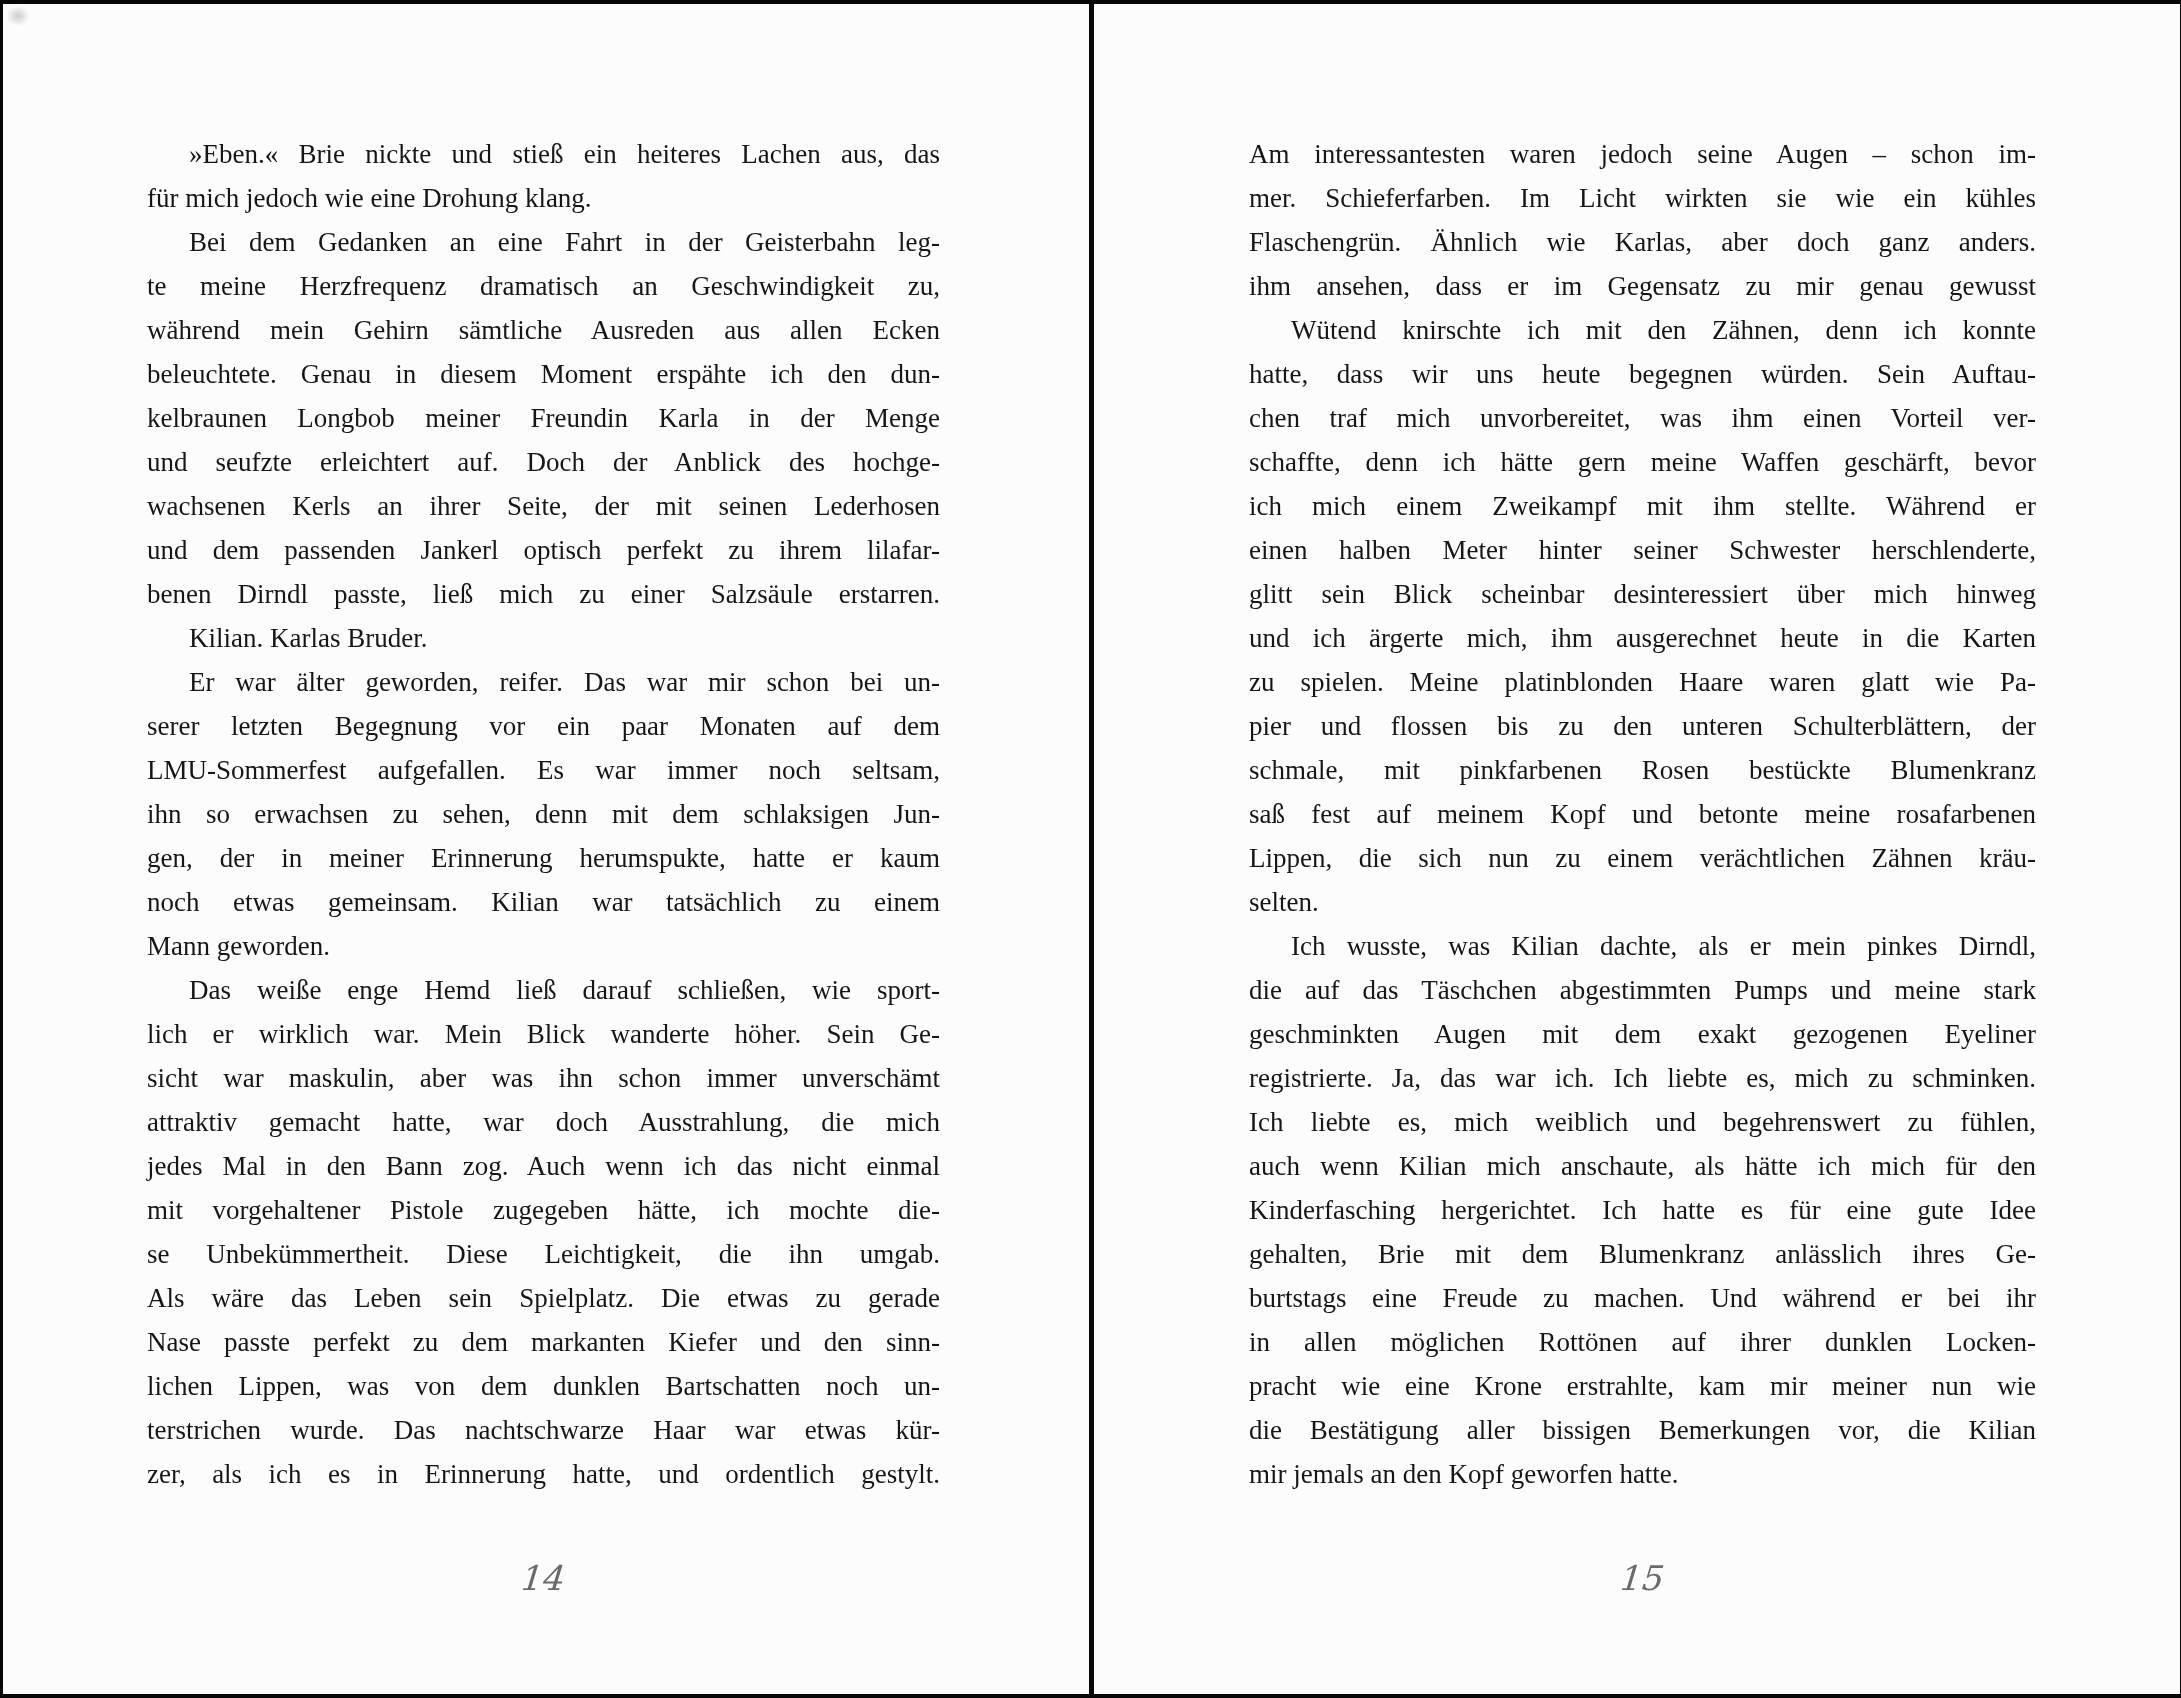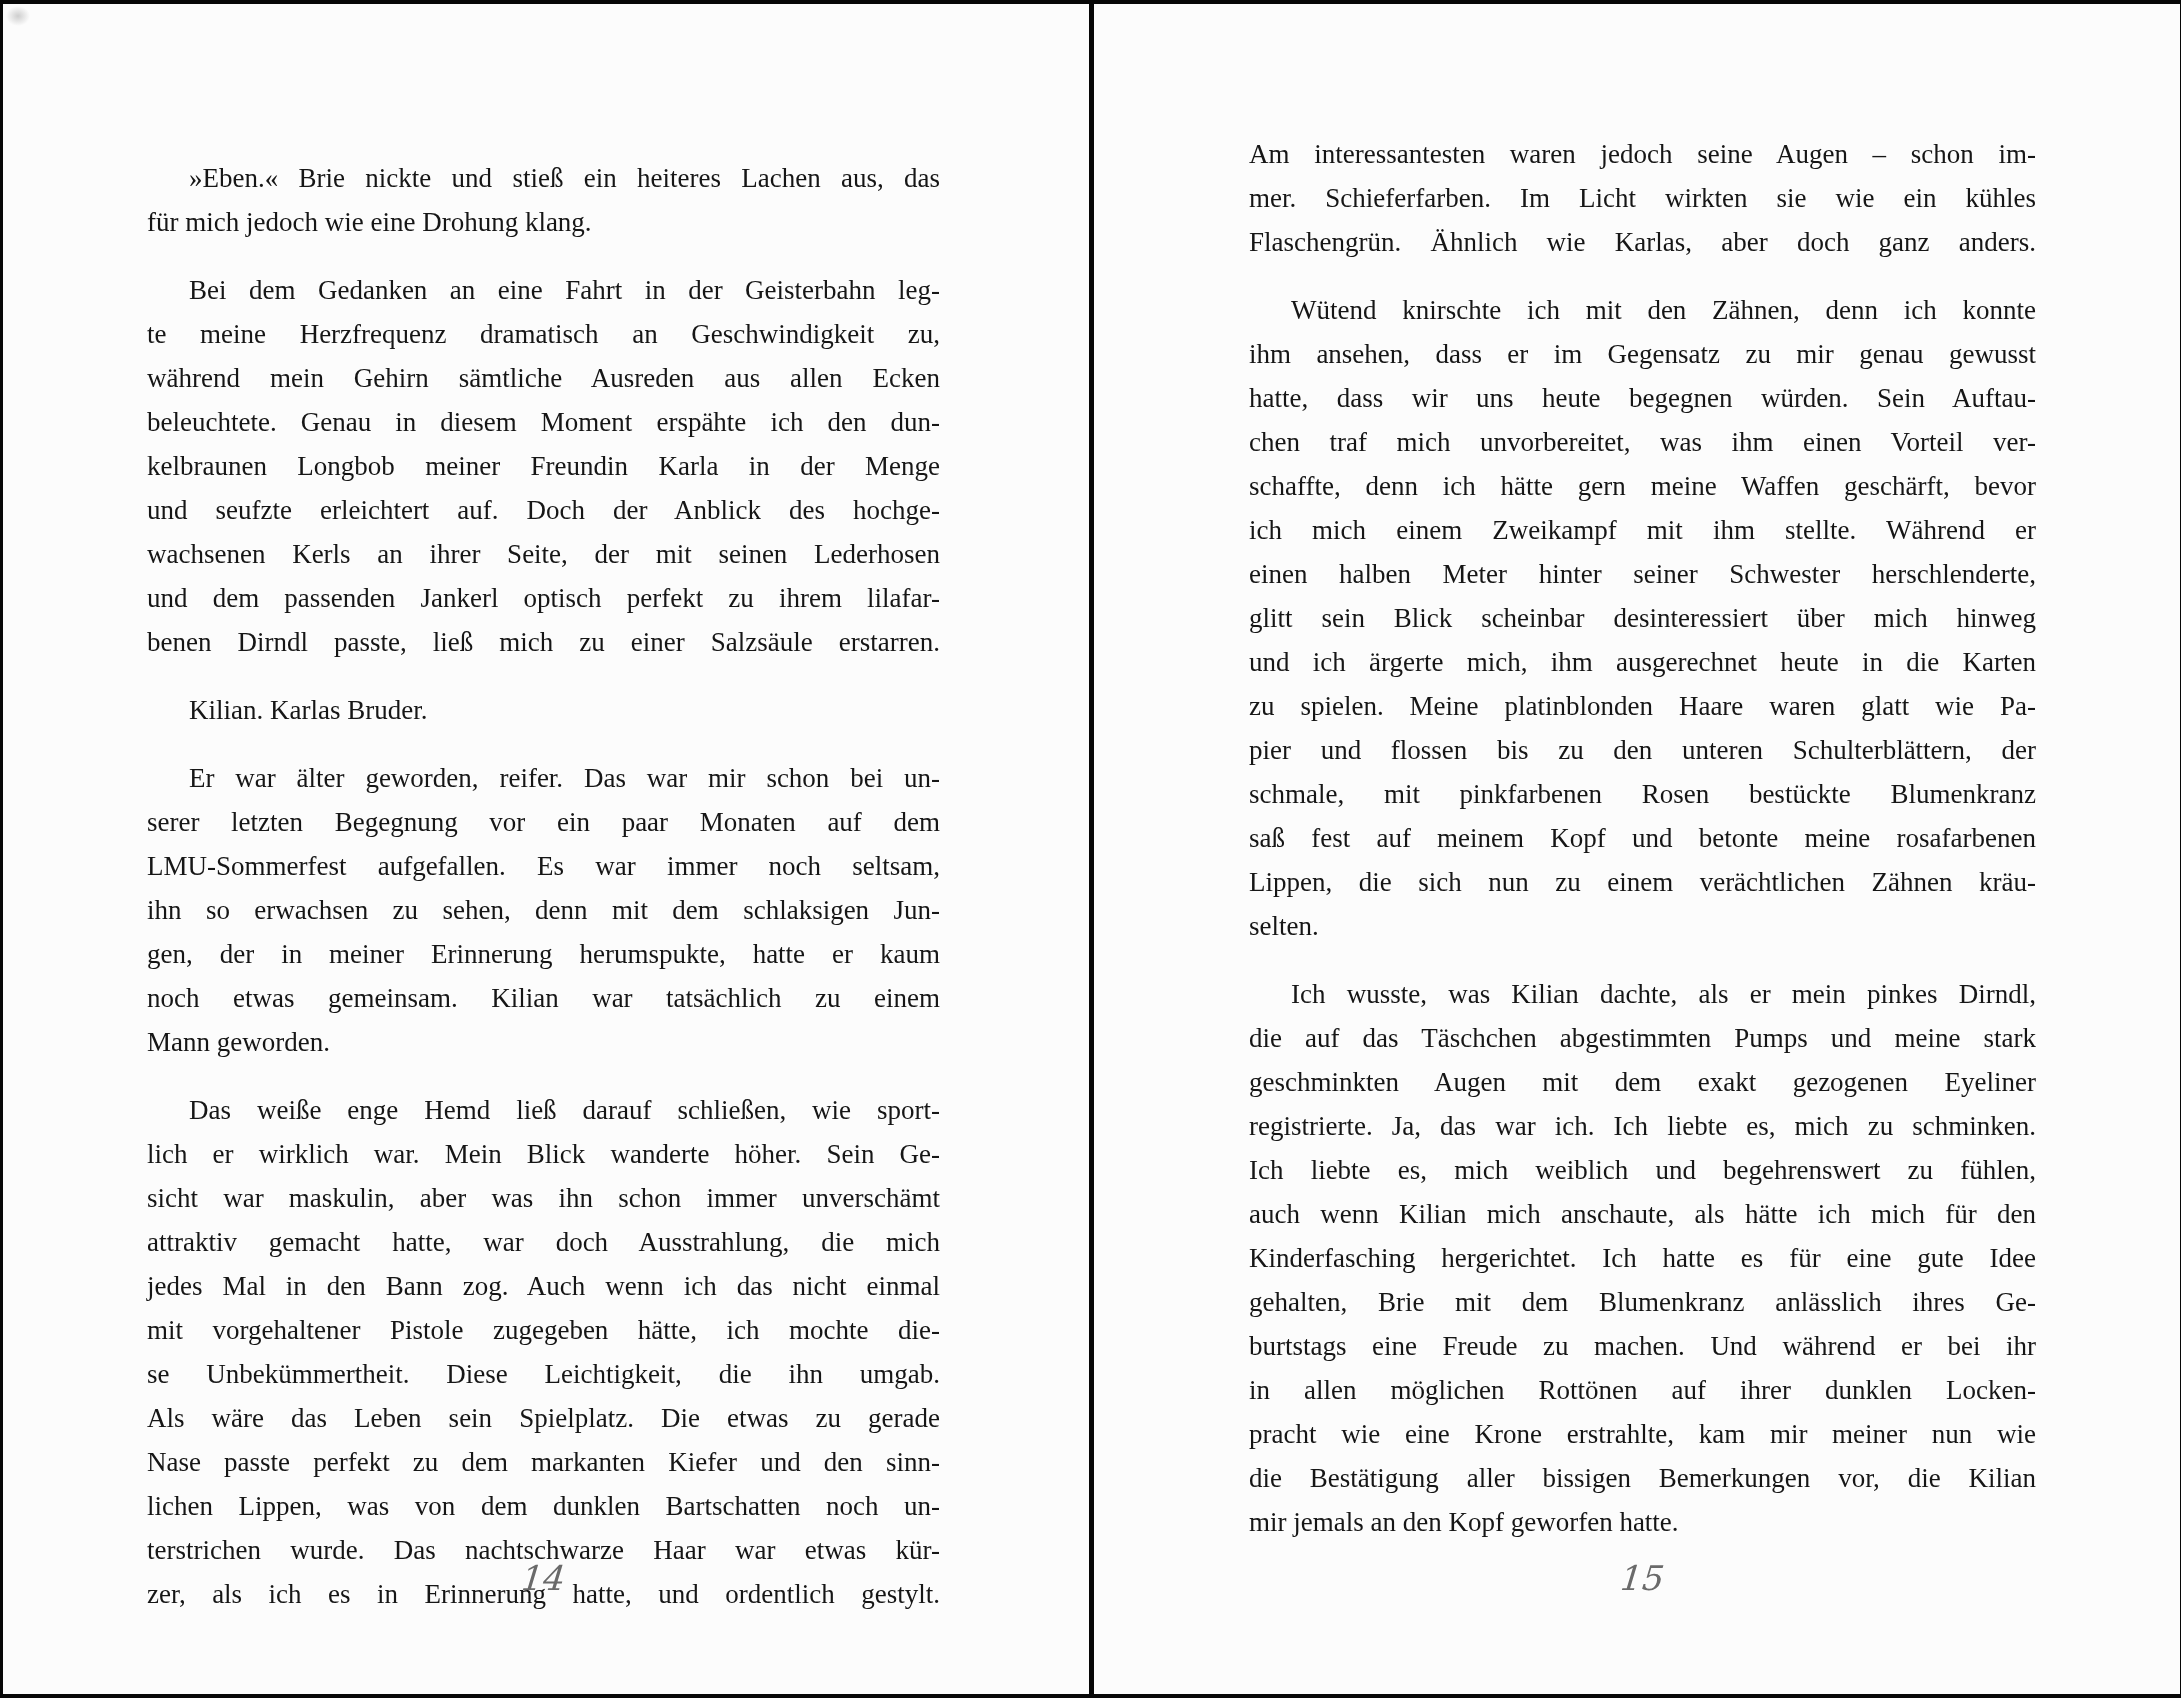--- a/index.html
+++ b/index.html
@@ -24,21 +24,21 @@
   .lines{position:absolute;top:132px;left:0;right:0;
     color:#161616;font-size:27px;line-height:44px;}
   .line{
     height:44px;
     text-align:justify;
     text-align-last:justify;
     -moz-text-align-last:justify;
     overflow:visible;
   }
   .line.end{text-align-last:left;-moz-text-align-last:left;}
-  .line.ind{text-indent:42px;margin-top:24px;}
+  .line.ind{text-indent:42px;}
   .pagenum{
     position:absolute;top:1558px;left:0;width:100%;
     text-align:center;
     font-family:"DejaVu Serif", serif;
     font-style:italic;
     font-size:34px;
     color:#6a6a6a;
     transform:skewX(-6deg);
   }
 </style>
@@ -87,22 +87,22 @@
       <div class="line">zer, als ich es in Erinnerung hatte, und ordentlich gestylt.</div>
     </div>
   <div class="pagenum">14</div>
 </div>
 
 <div class="page" id="pageR">
   <div class="lines">
       <div class="line">Am interessantesten waren jedoch seine Augen – schon im-</div>
       <div class="line">mer. Schieferfarben. Im Licht wirkten sie wie ein kühles</div>
       <div class="line">Flaschengrün. Ähnlich wie Karlas, aber doch ganz anders.</div>
+      <div class="line">ihm ansehen, dass er im Gegensatz zu mir genau gewusst</div>
       <div class="line ind">Wütend knirschte ich mit den Zähnen, denn ich konnte</div>
-      <div class="line">ihm ansehen, dass er im Gegensatz zu mir genau gewusst</div>
       <div class="line">hatte, dass wir uns heute begegnen würden. Sein Auftau-</div>
       <div class="line">chen traf mich unvorbereitet, was ihm einen Vorteil ver-</div>
       <div class="line">schaffte, denn ich hätte gern meine Waffen geschärft, bevor</div>
       <div class="line">ich mich einem Zweikampf mit ihm stellte. Während er</div>
       <div class="line">einen halben Meter hinter seiner Schwester herschlenderte,</div>
       <div class="line">glitt sein Blick scheinbar desinteressiert über mich hinweg</div>
       <div class="line">und ich ärgerte mich, ihm ausgerechnet heute in die Karten</div>
       <div class="line">zu spielen. Meine platinblonden Haare waren glatt wie Pa-</div>
       <div class="line">pier und flossen bis zu den unteren Schulterblättern, der</div>
       <div class="line">schmale, mit pinkfarbenen Rosen bestückte Blumenkranz</div>

